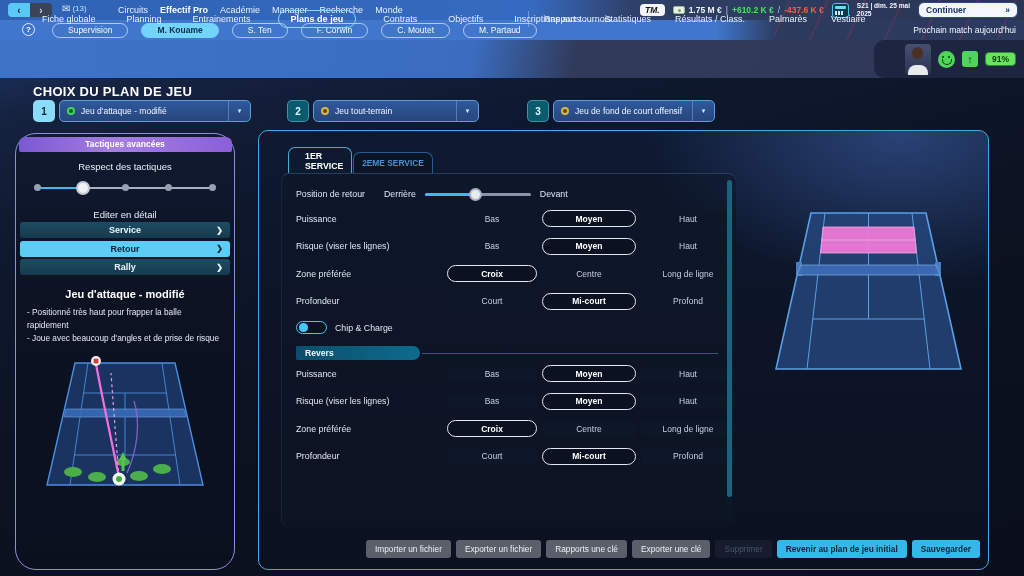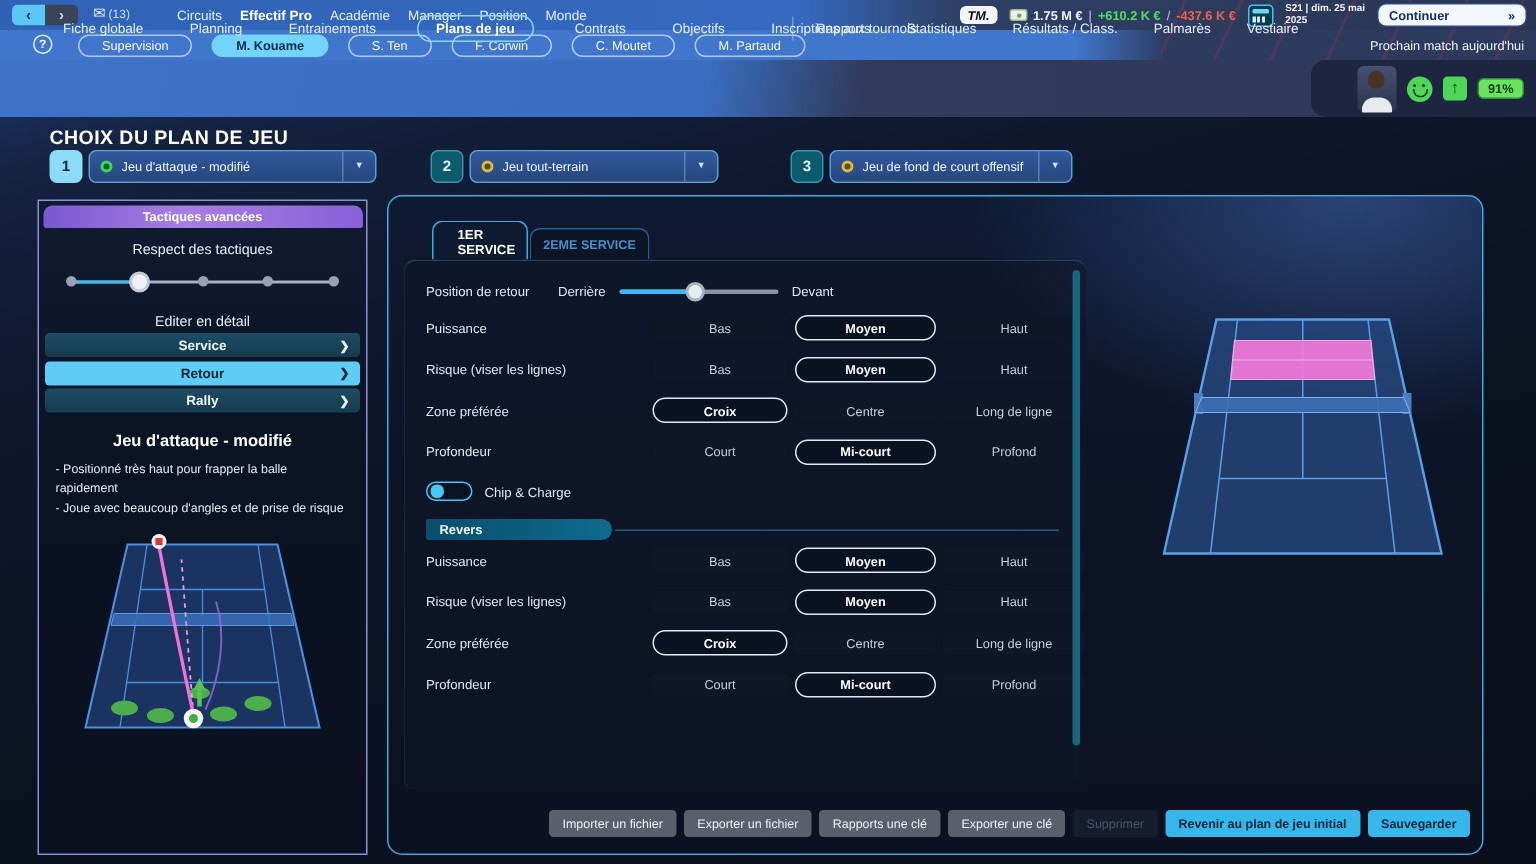--- a/index.html
+++ b/index.html
@@ -75,21 +75,21 @@
   .planbadge.teal{background:#0c5a6e;color:#dff6ff;border:1px solid rgba(120,220,250,.45);}
   .planbody{margin-left:4px;height:22px;display:flex;align-items:center;border:1px solid #5aa0d8;border-radius:5px;
     background:linear-gradient(180deg,#30589c,#27477c);padding-left:7px;cursor:pointer;}
   .plandot{width:8px;height:8px;border-radius:50%;margin-right:6px;}
   .plandot.green{background:#1c5c26;border:2px solid #3ed65a;}
   .plandot.yellow{background:#5c4c14;border:2px solid #d8b93c;}
   .planlabel{flex:1;font-size:8.5px;color:#f0f6ff;white-space:nowrap;overflow:hidden;}
   .plancaret{width:22px;height:100%;display:flex;align-items:center;justify-content:center;border-left:1px solid rgba(150,200,240,.4);
     font-size:6px;color:#cfe6f8;margin-left:6px;}
   
-  .sidebar{position:absolute;left:25px;top:133px;width:220px;height:437px;border:1.5px solid #8d8ede;border-radius:0;
+  .sidebar{position:absolute;left:15px;top:133px;width:220px;height:437px;border:1.5px solid #8d8ede;border-radius:21px;
     background:linear-gradient(180deg,#101a30,#0b1222 40%,#0a101e);}
   .side-hdr{margin:2.5px;height:15px;border-radius:6px 6px 2px 2px;background:linear-gradient(90deg,#7a58d0,#a87ee2 45%,#8a5fd8);
     display:flex;align-items:center;justify-content:center;font-size:8.5px;font-weight:700;color:#fff;}
   .side-label{margin-top:9px;text-align:center;font-size:9.5px;color:#e8eef8;}
   .side-slider{position:relative;width:186px;height:16px;margin:8px auto 0;}
   .side-slider .base{position:absolute;left:5px;right:5px;top:7px;height:2.2px;background:#a7afc0;border-radius:2px;}
   .side-slider .fill{position:absolute;left:5px;top:7px;width:46px;height:2.2px;background:#3cb9f0;border-radius:2px;}
   .side-slider .dot{position:absolute;top:4.5px;width:7px;height:7px;border-radius:50%;background:#98a0b2;}
   .side-slider .handle{position:absolute;top:1px;left:44px;width:14px;height:14px;border-radius:50%;
     background:#eef1f6;border:2.5px solid #c3c9d5;cursor:pointer;}
@@ -105,21 +105,21 @@
   
   .panel{position:absolute;left:258px;top:130px;width:731px;height:440px;border:1.5px solid #3fa9e0;border-radius:10px;
     background:
       radial-gradient(ellipse 420px 260px at 88% 0%, rgba(64,100,175,.55), transparent 60%),
       linear-gradient(180deg,#0e1a32 0%,#0c1426 45%,#0b1120 100%);}
   .ptab{position:absolute;font-weight:700;display:flex;align-items:center;justify-content:center;cursor:pointer;}
   .ptab1{left:29px;top:16px;width:64px;height:26px;border:1px solid #3fa9e0;border-bottom:none;border-radius:7px 7px 0 0;
     background:#0e1a30;color:#fff;font-size:8.8px;padding-left:16px;}
   .ptab2{left:94px;top:21px;width:80px;height:21px;border:1px solid #245f92;border-bottom:none;border-radius:7px 7px 0 0;
     background:#0c1526;color:#4a90c8;font-size:8.4px;}
-  .panel-body{position:absolute;left:10px;top:42px;width:455px;height:354px;border-radius:8px;
+  .panel-body{position:absolute;left:22px;top:42px;width:455px;height:354px;border-radius:8px;
     border-top:1px solid rgba(100,150,200,.3);border-left:1px solid rgba(100,150,200,.12);
     background:rgba(14,22,38,.5);padding:9px 18px 0 14px;}
   .return-row{display:flex;align-items:center;height:22px;font-size:8.8px;color:#dfe8f4;}
   .return-row .lab{width:88px;}
   .return-row .min{margin-right:9px;}
   .return-row .max{margin-left:9px;}
   .pslider{position:relative;width:106px;height:14px;}
   .pslider .base{position:absolute;left:0;right:0;top:6px;height:3px;background:#8a93a8;border-radius:2px;}
   .pslider .fill{position:absolute;left:0;top:6px;width:50px;height:3px;background:#3cb9f0;border-radius:2px;}
   .pslider .handle{position:absolute;left:44px;top:1px;width:13px;height:13px;border-radius:50%;
@@ -161,21 +161,21 @@
   </div>
   <div class="mailwrap">
     <span class="env">✉</span>
     <span>(13)</span>
   </div>
   <div class="topnav">
     <span>Circuits</span>
     <span class="active">Effectif Pro</span>
     <span>Académie</span>
     <span>Manager</span>
-    <span>Position</span>
+    <span>Recherche</span>
     <span>Monde</span>
   </div>
   <div class="hdr-right">
     <span class="tmlogo">TM.</span>
     <span class="money">
       <span class="bill"></span>
       <span>1.75 M €</span>
       <span class="sep">|</span>
       <span class="pos">+610.2 K €</span>
       <span class="sep">/</span>

